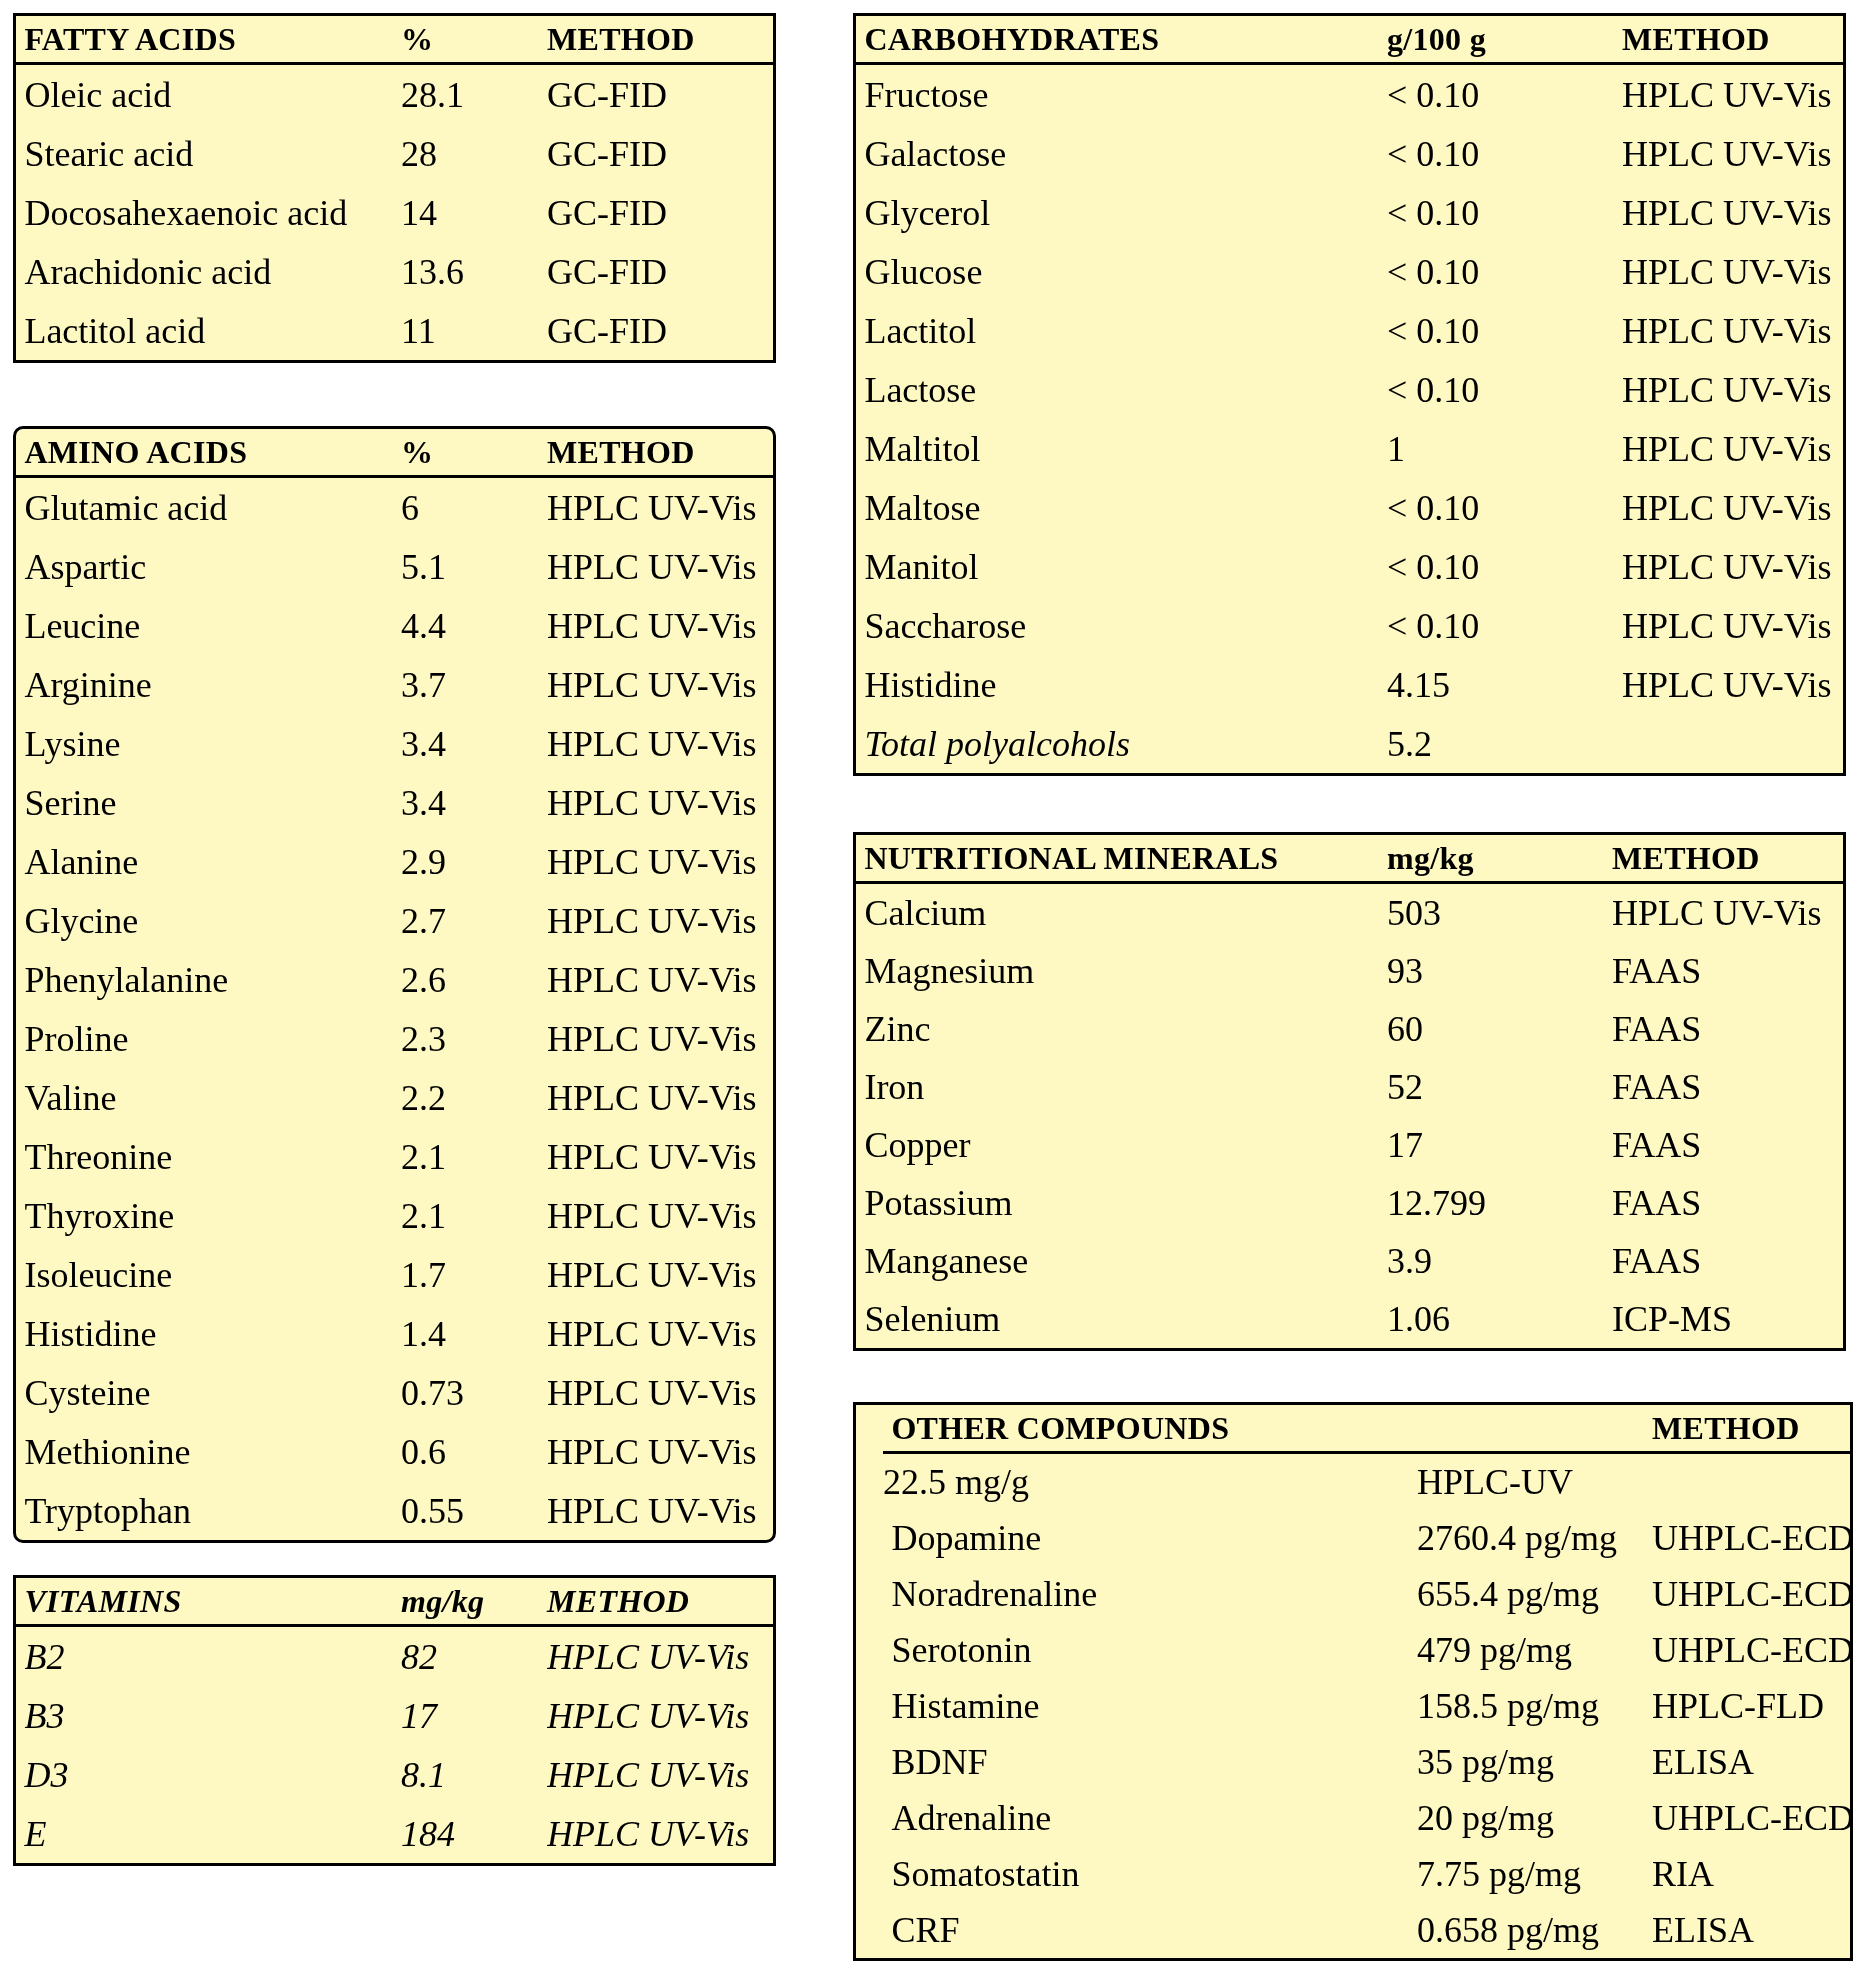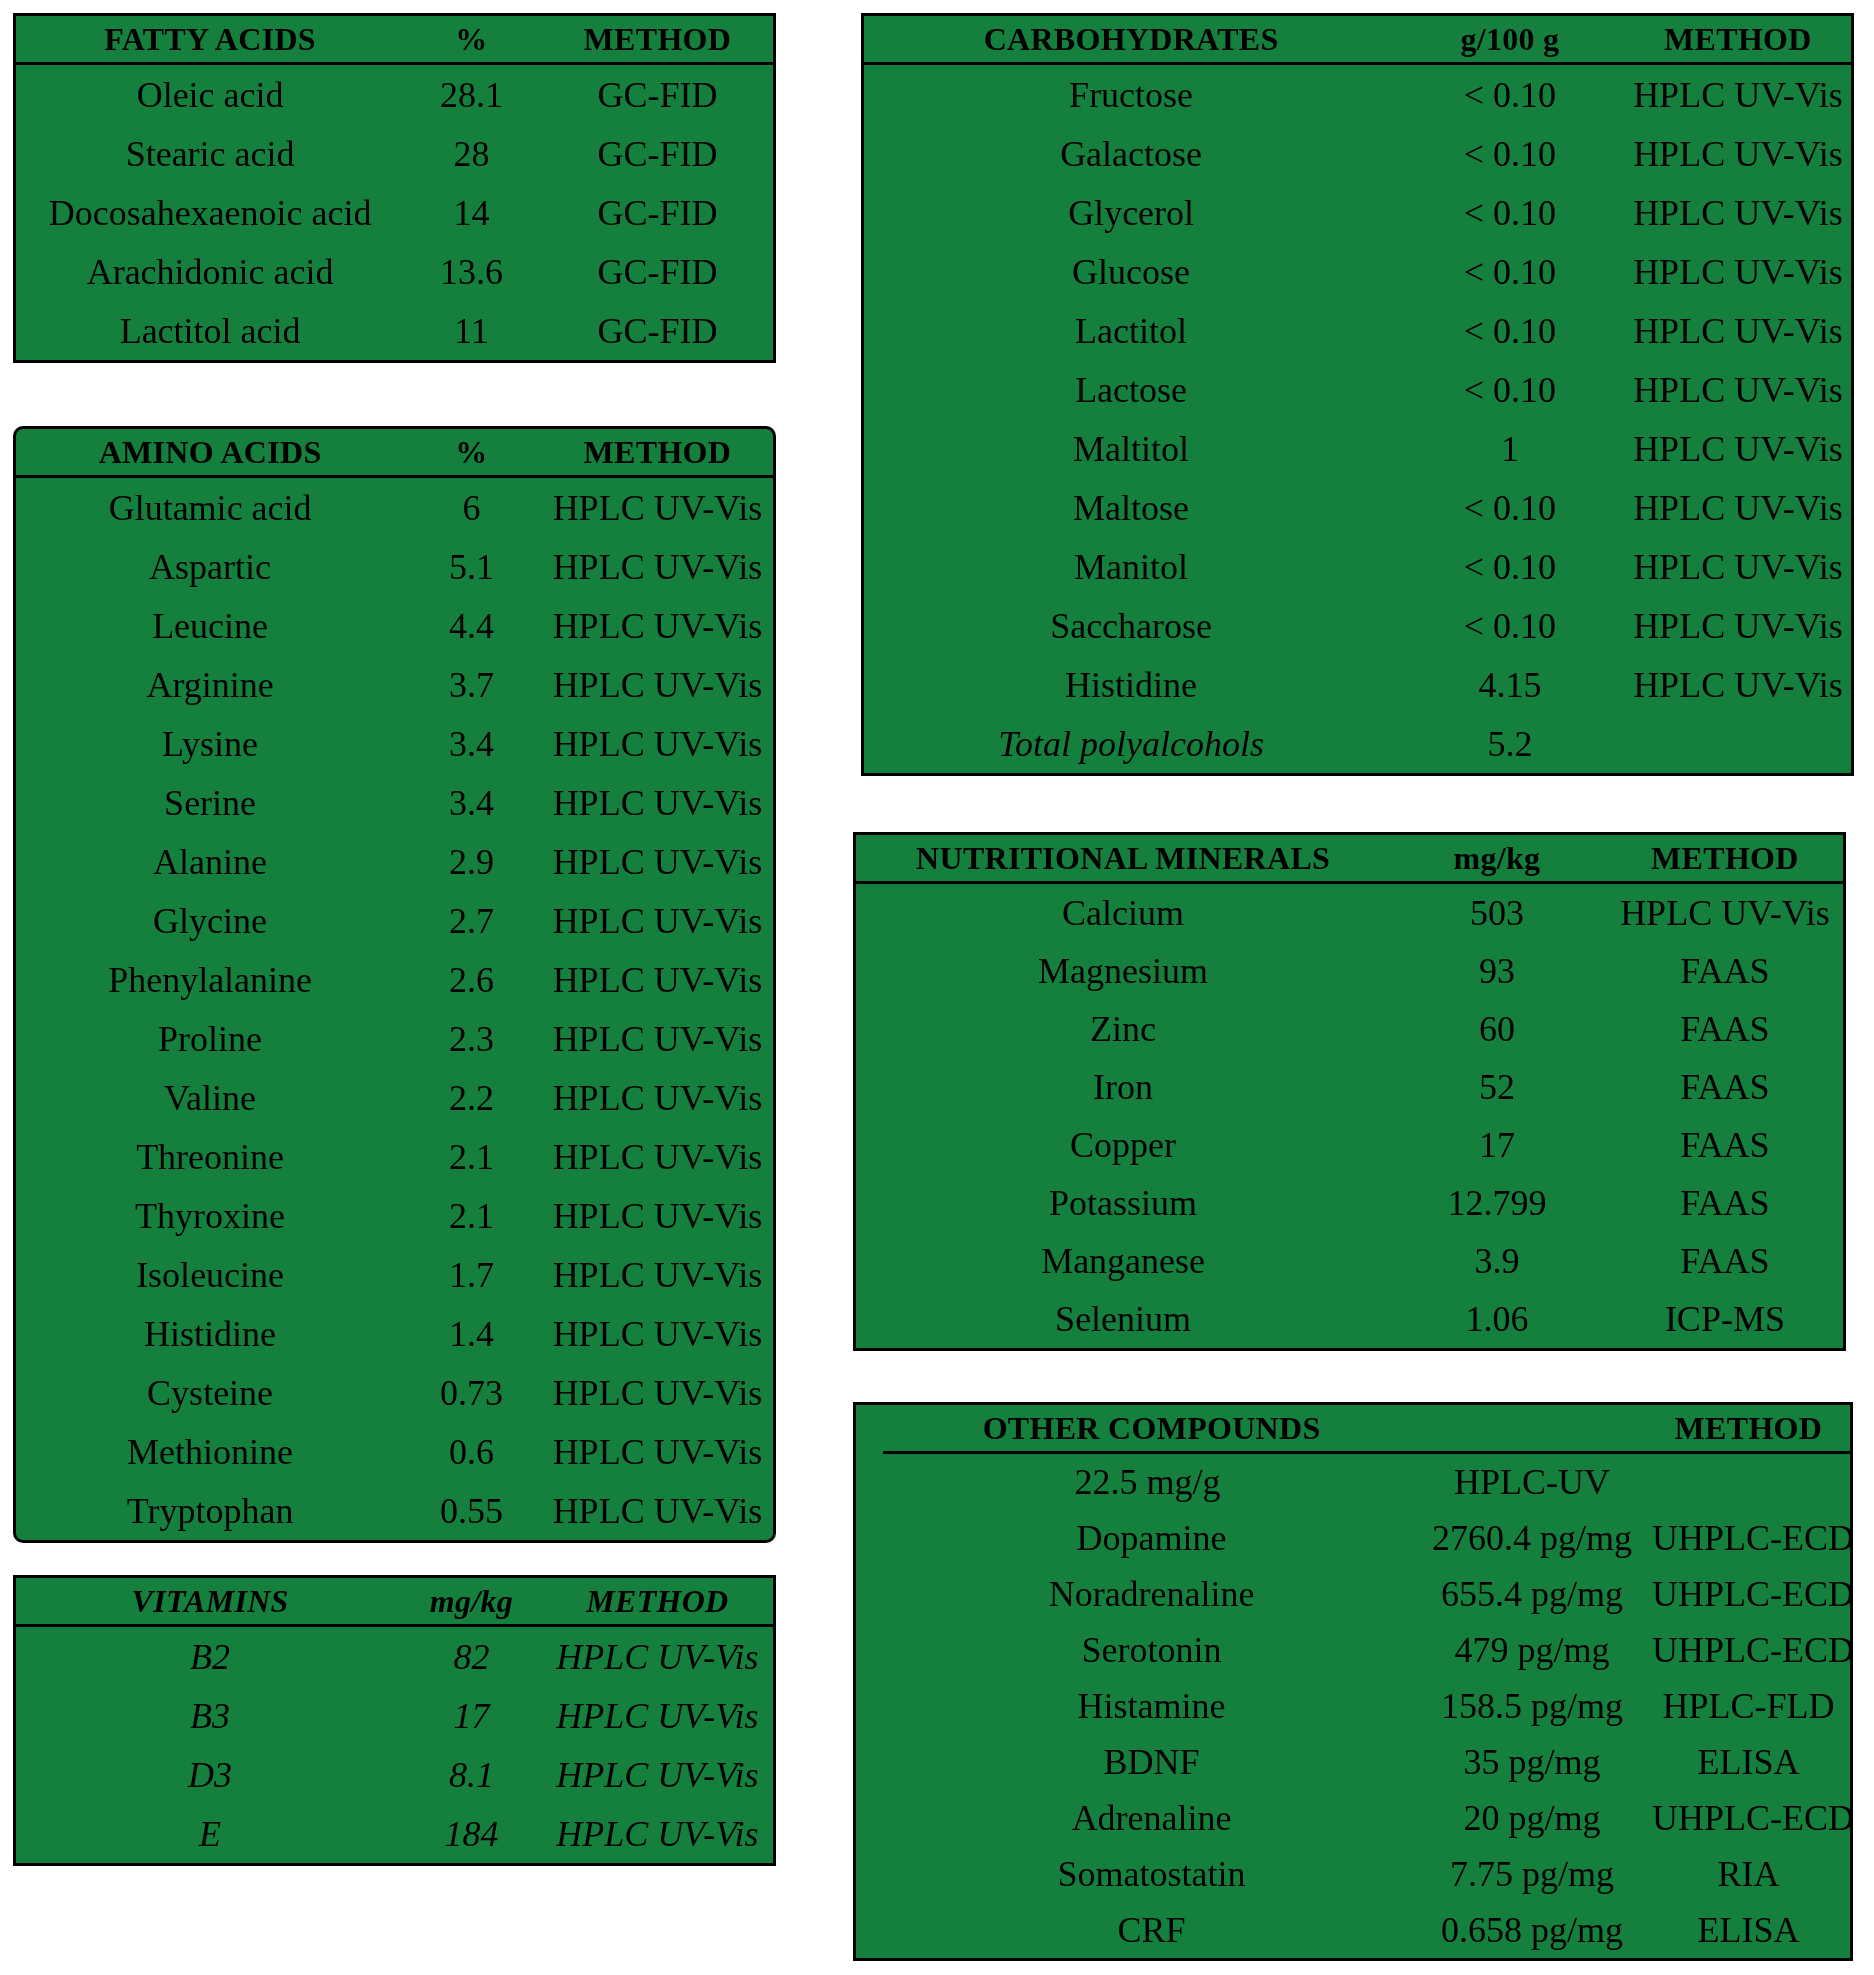--- a/index.html
+++ b/index.html
@@ -9,22 +9,21 @@
     height: 1975px;
     font-family: "Liberation Serif", "DejaVu Serif", serif;
     color: #000000;
     position: relative;
   }
   .page { position: relative; width: 1875px; height: 1975px; background: #ffffff; }
 
   .table {
     position: absolute;
     border: 3.1px solid #000000;
-    background: #15803d;
-    text-align: center;
+    background: #fef9c3;
   }
   .thead {
     display: grid;
     grid-template-columns: var(--c1) var(--c2) 1fr;
     align-items: center;
     height: 49px;
     border-bottom: 3.1px solid #000000;
     font-weight: bold;
     font-size: 32px;
     letter-spacing: 0.3px;
@@ -41,21 +40,21 @@
   .th.method, .td.method { padding-right: 5.2px; }
   .td { overflow: hidden; white-space: nowrap; }
   .italic { font-style: italic; }
 
   
   #fatty-acids    { left: 13px;  top: 13px;   width: 763px; --c1: 385px;  --c2: 146px; --rh: 59px; }
   #amino-acids    { left: 13px;  top: 426px;  width: 763px; border-radius: 10px; --c1: 385px;  --c2: 146px; --rh: 59px; }
   #vitamins       { left: 13px;  top: 1575px; width: 763px; font-style: italic; --c1: 385px;  --c2: 146px; --rh: 59px; }
 
   
-  #carbohydrates  { left: 853px; top: 13px;   width: 993px; margin-left: 8px; --c1: 531px; --c2: 235px; --rh: 59px; }
+  #carbohydrates  { left: 853px; top: 13px;   width: 993px; --c1: 531px; --c2: 235px; --rh: 59px; }
   #minerals       { left: 853px; top: 832px; width: 993px; --c1: 531px; --c2: 225px; --rh: 58px; }
   #other-compounds{ left: 853px; top: 1402px; width: 1000px; padding-left: 27px; --c1: 534px; --c2: 235px; --rh: 56px; }
 </style>
 </head>
 <body>
 
 <div class="page">
 
   <section class="table" id="fatty-acids">
     <div class="thead">

